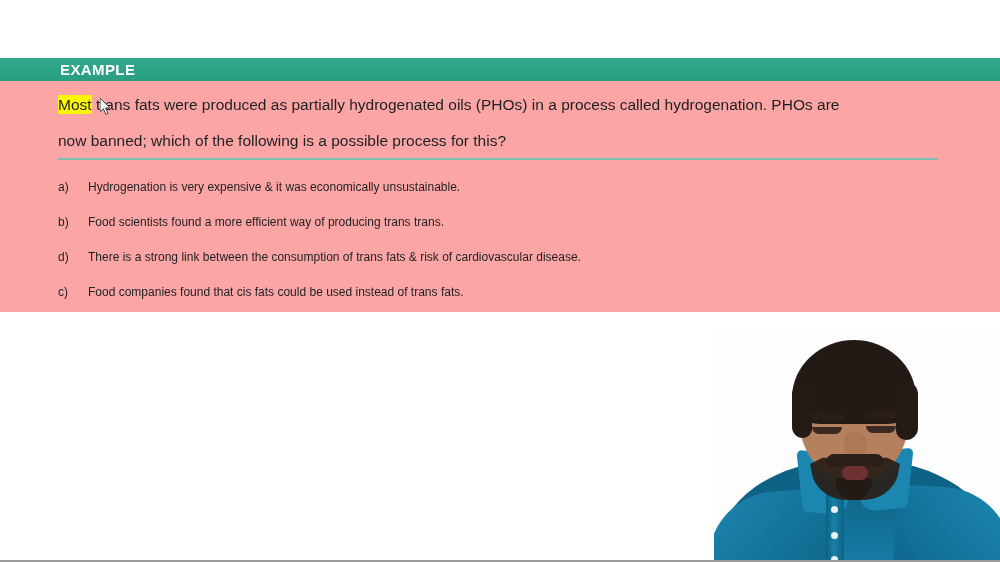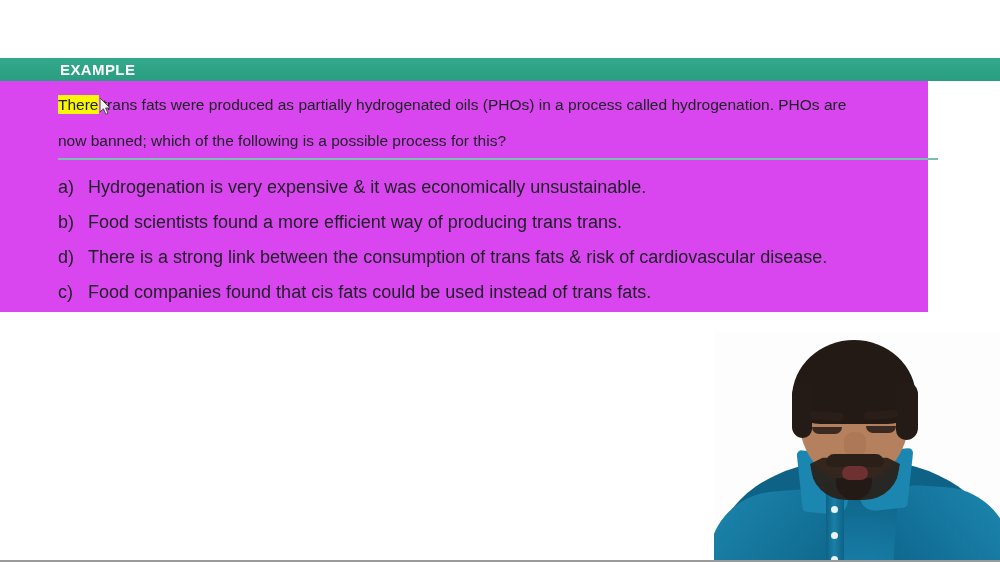--- a/index.html
+++ b/index.html
@@ -15,23 +15,23 @@
     font-family: "Liberation Sans", sans-serif;
     border-bottom: 2px solid #9a9a9a;
     box-sizing: border-box;
   }
 
   
   #slide-panel {
     position: absolute;
     left: 0;
     top: 58px;
-    width: 928px;
+    width: 1000px;
     height: 254px;
-    background: #d946ef;
+    background: #fca5a5;
   }
 
   
   #example-bar {
     position: absolute;
     left: 0;
     top: 0;
     width: 1000px;
     height: 23px;
     background: #2ba183;
@@ -76,21 +76,21 @@
   
   #choices {
     position: absolute;
     left: 58px;
     top: 112px;
     width: 900px;
   }
   .choice {
     position: relative;
     height: 35px;
-    font-size: 18px;
+    font-size: 12px;
     color: #1d2024;
     line-height: 35px;
     white-space: nowrap;
   }
   .choice-label {
     display: inline-block;
     width: 30px;
     color: #1d2024;
   }
   .choice-text {
@@ -316,21 +316,21 @@
 </style>
 </head>
 <body>
 
 <div id="slide-panel">
 
   <div id="example-bar">
     <div id="example-label">EXAMPLE</div>
   </div>
 
-  <div id="question-stem"><span class="hl">There</span><span> trans fats were produced as partially hydrogenated oils (PHOs) in a process called hydrogenation. PHOs are</span><br><span>now banned; which of the following is a possible process for this?</span>
+  <div id="question-stem"><span class="hl">Most</span><span> trans fats were produced as partially hydrogenated oils (PHOs) in a process called hydrogenation. PHOs are</span><br><span>now banned; which of the following is a possible process for this?</span>
   </div>
 
   <div id="divider"></div>
 
   <div id="choices">
     <div class="choice">
       <span class="choice-label">a)</span><span class="choice-text">Hydrogenation is very expensive &amp; it was economically unsustainable.</span>
     </div>
     <div class="choice">
       <span class="choice-label">b)</span><span class="choice-text">Food scientists found a more efficient way of producing trans trans.</span>

